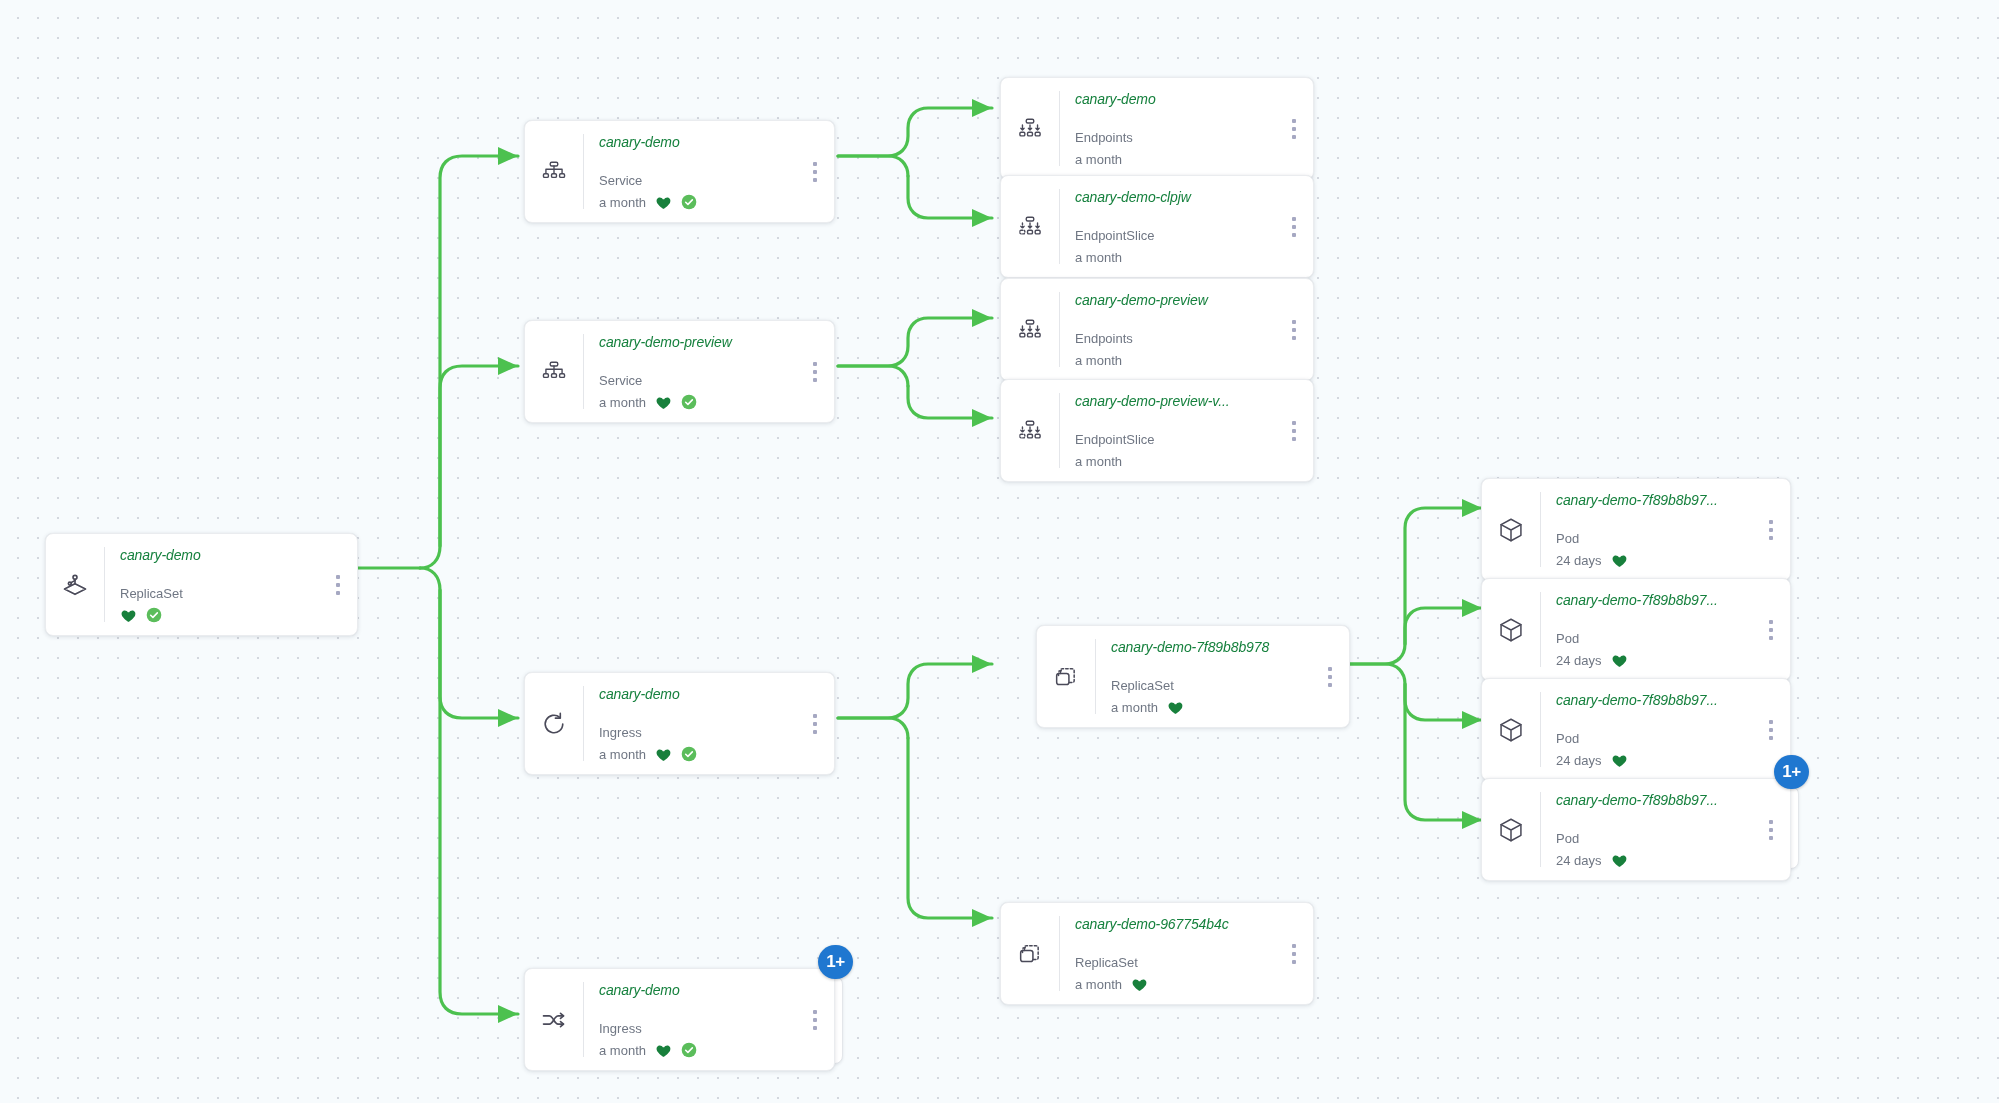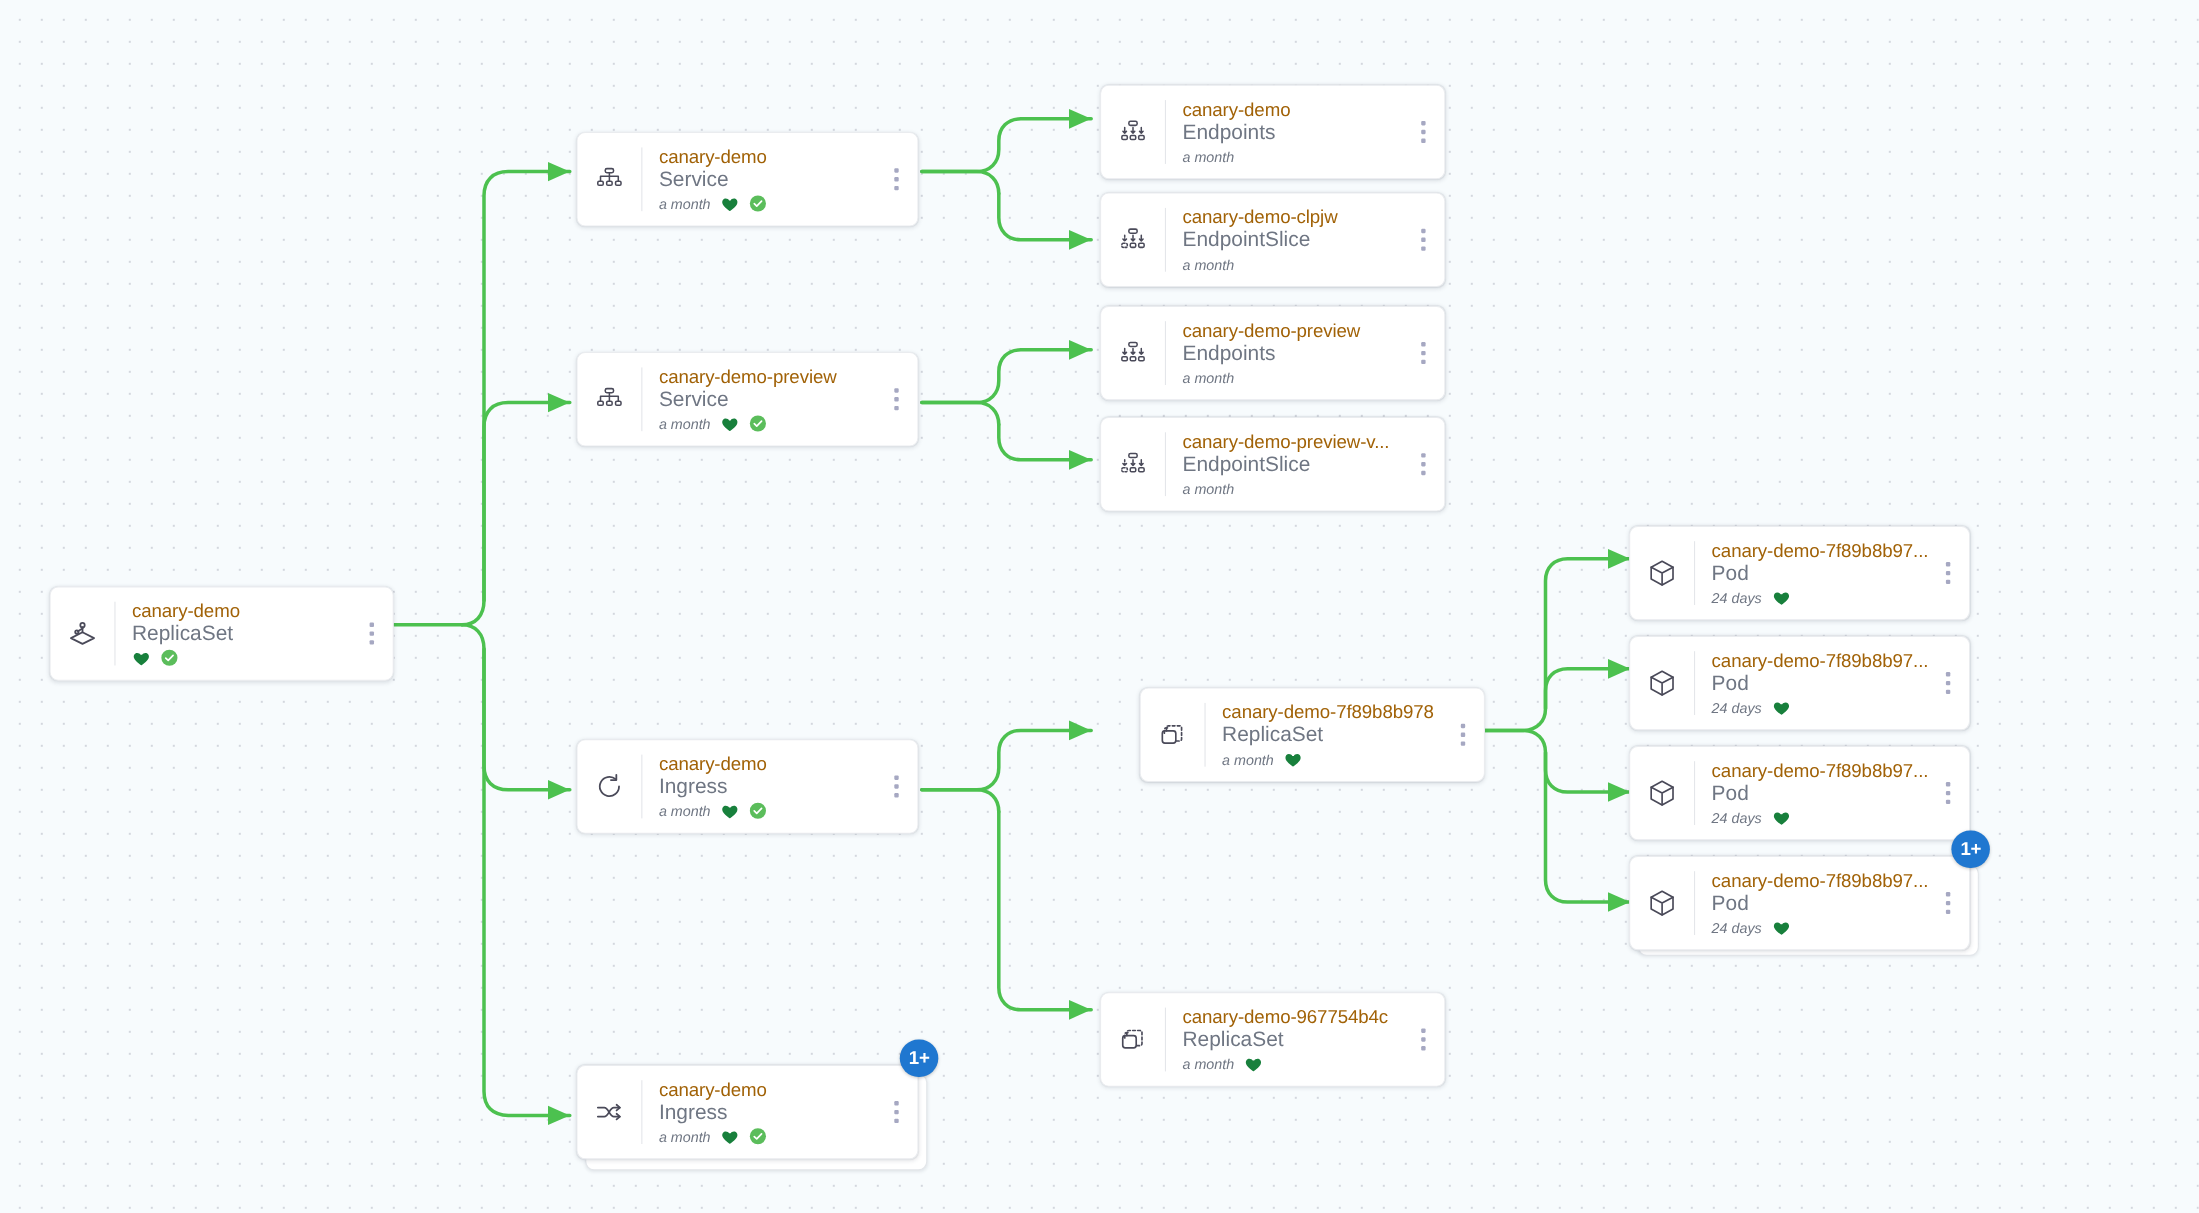--- a/index.html
+++ b/index.html
@@ -69,42 +69,42 @@
   }
   .card-body {
     flex: 1 1 auto;
     min-width: 0;
     padding: 11px 6px 10px 15px;
     display: flex;
     flex-direction: column;
     justify-content: center;
   }
   .card-title {
-    font-size: 17px;
-    color: #a16207;
+    font-size: 14px;
+    color: #15803d;
     line-height: 21px;
     white-space: nowrap;
     overflow: hidden;
     text-overflow: ellipsis;
     letter-spacing: -0.1px;
+    font-style: italic;
   }
   .card-kind {
-    font-size: 19px;
+    font-size: 13px;
     color: #6f7683;
     line-height: 19px;
-    margin-top: 1px;
+    margin-top: 18px;
     white-space: nowrap;
   }
   .card-meta {
     display: flex;
     align-items: center;
     gap: 9px;
     margin-top: 2px;
     height: 20px;
-    font-style: italic;
   }
   .card-age {
     font-size: 13px;
     color: #6f7683;
     line-height: 19px;
     white-space: nowrap;
   }
   .icon-heart { color: #18803c; display: inline-flex; }
   .icon-sync  { display: inline-flex; }
   .card-menu {

